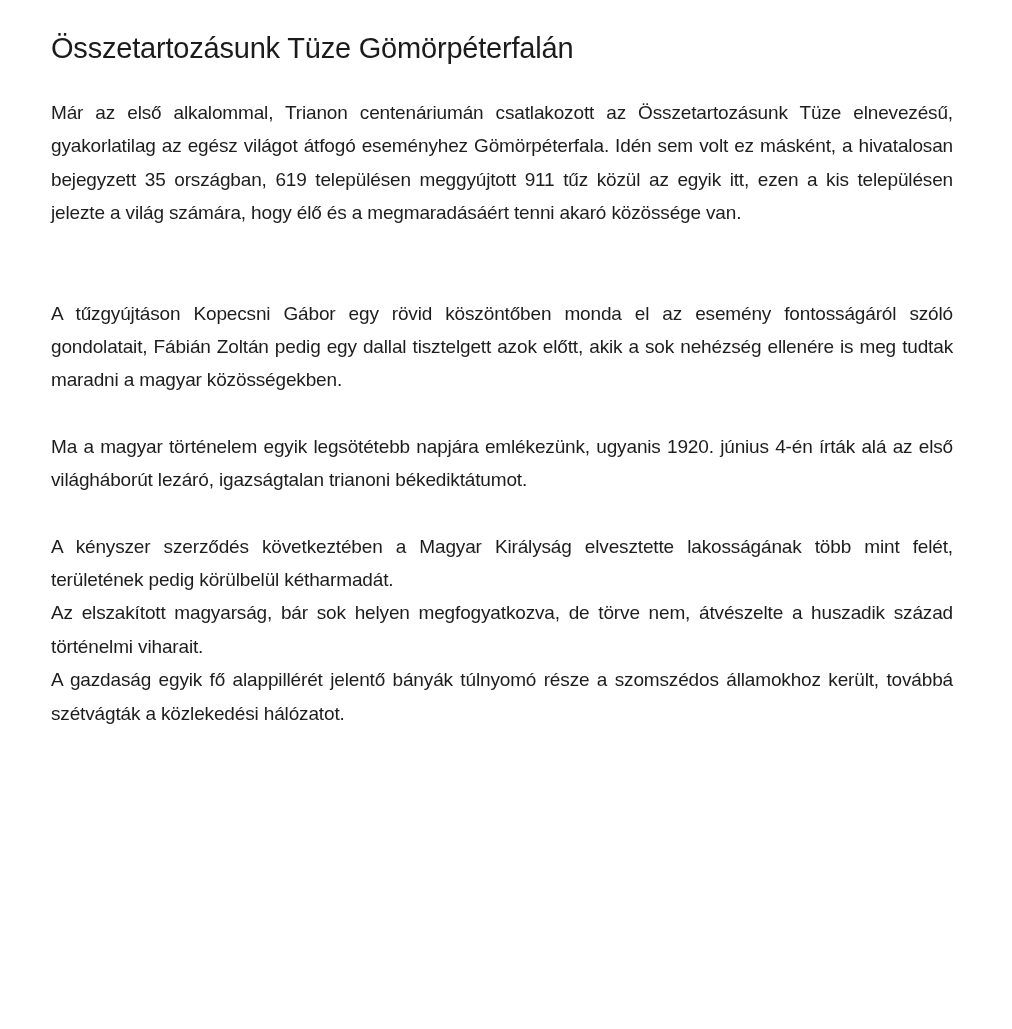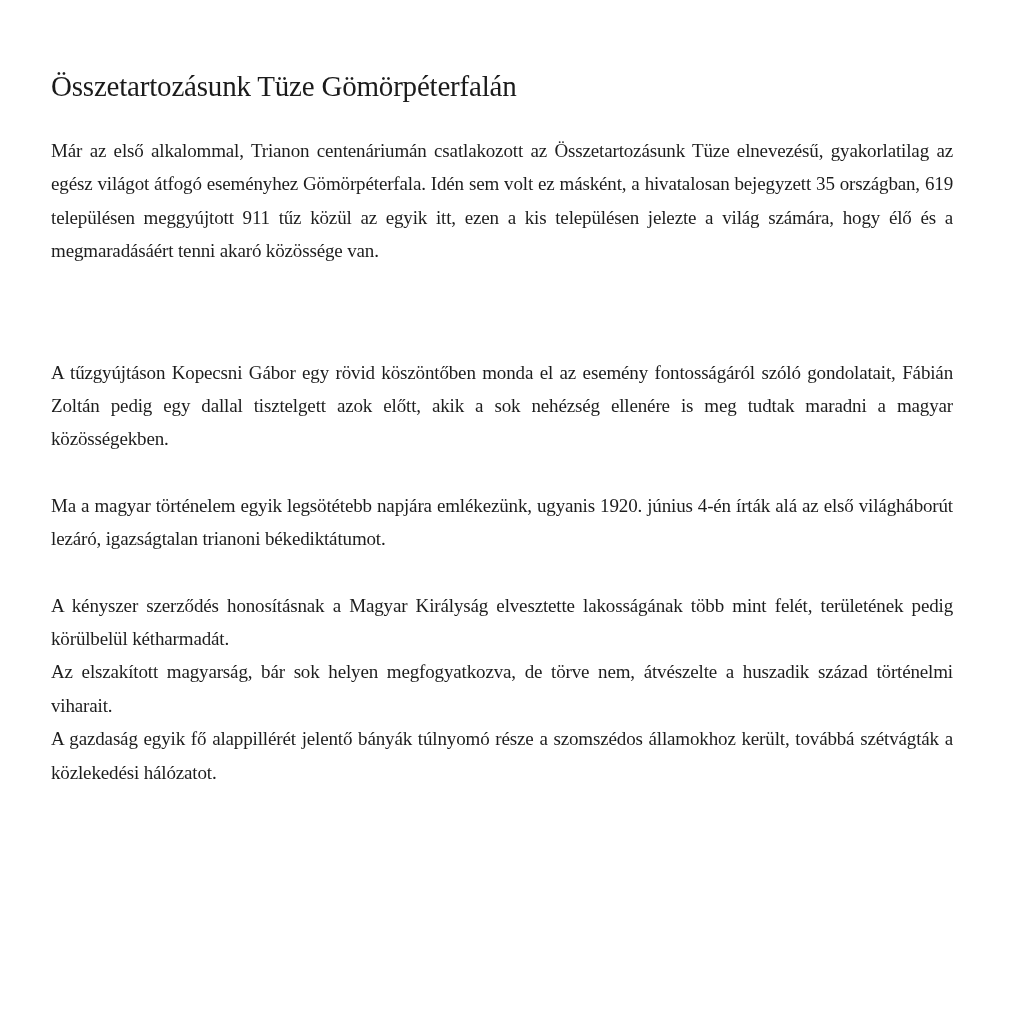--- a/index.html
+++ b/index.html
@@ -6,23 +6,23 @@
     margin: 0;
     padding: 0;
     background: #ffffff;
   }
   .page {
     position: relative;
     width: 1012px;
     height: 1029px;
     box-sizing: border-box;
     background: #ffffff;
-    padding: 60px 59px 0 51px;
+    padding: 22px 59px 0 51px;
     color: #1b1b1b;
-    font-family: Liberation Serif, serif;
+    font-family: Liberation Sans, sans-serif;
     overflow: hidden;
   }
   .heading-block {
     margin: 0 0 22px 0;
   }
   .doc-title, .doc-subtitle {
     margin: 0;
     font-weight: 400;
     font-size: 29px;
     line-height: 52px;
@@ -33,37 +33,37 @@
     font-size: 19px;
     line-height: 33.4px;
     letter-spacing: -0.15px;
     text-align: justify;
     color: #1d1d1d;
   }
   .body-block p {
     margin: 0 0 33px 0;
   }
   .body-block p.wide {
-    margin-bottom: 88px;
+    margin-bottom: 67px;
   }
   .body-block p.tight {
     margin-bottom: 0;
   }
 </style>
 </head>
 <body>
 
 <div class="page">
 
   <div class="heading-block">
     <h1 class="doc-title">Összetartozásunk Tüze Gömörpéterfalán</h1>
   </div>
 
   <div class="body-block">
     <p class="wide">Már az első alkalommal, Trianon centenáriumán csatlakozott az Összetartozásunk Tüze elnevezésű, gyakorlatilag az egész világot átfogó eseményhez Gömörpéterfala. Idén sem volt ez másként, a hivatalosan bejegyzett 35 országban, 619 településen meggyújtott 911 tűz közül az egyik itt, ezen a kis településen jelezte a világ számára, hogy élő és a megmaradásáért tenni akaró közössége van.</p>
     <p>A tűzgyújtáson Kopecsni Gábor egy rövid köszöntőben monda el az esemény fontosságáról szóló gondolatait, Fábián Zoltán pedig egy dallal tisztelgett azok előtt, akik a sok nehézség ellenére is meg tudtak maradni a magyar közösségekben.</p>
     <p>Ma a magyar történelem egyik legsötétebb napjára emlékezünk, ugyanis 1920. június 4-én írták alá az első világháborút lezáró, igazságtalan trianoni békediktátumot.</p>
-    <p class="tight">A kényszer szerződés honosításnak a Magyar Királyság elvesztette lakosságának több mint felét, területének pedig körülbelül kétharmadát.</p>
+    <p class="tight">A kényszer szerződés következtében a Magyar Királyság elvesztette lakosságának több mint felét, területének pedig körülbelül kétharmadát.</p>
     <p class="tight">Az elszakított magyarság, bár sok helyen megfogyatkozva, de törve nem, átvészelte a huszadik század történelmi viharait.</p>
     <p class="tight">A gazdaság egyik fő alappillérét jelentő bányák túlnyomó része a szomszédos államokhoz került, továbbá szétvágták a közlekedési hálózatot.</p>
   </div>
 
 </div>
 
 </body></html>

